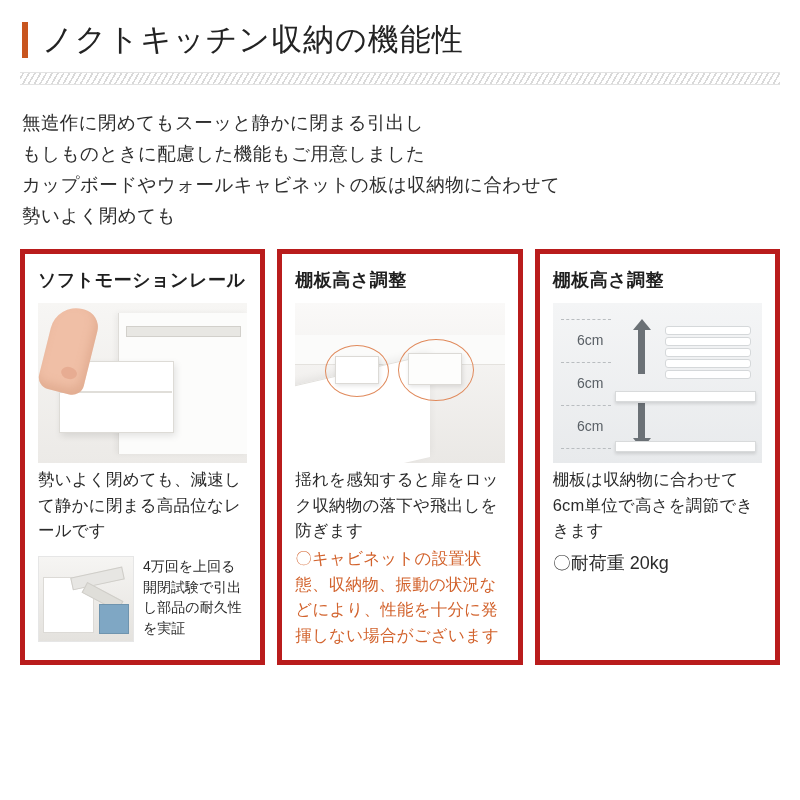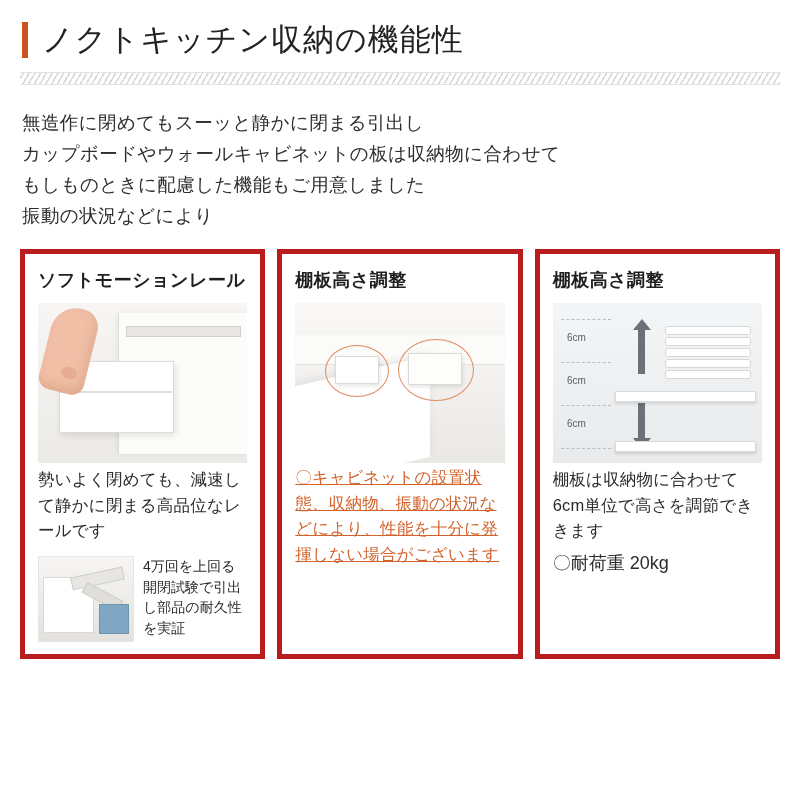--- a/index.html
+++ b/index.html
@@ -103,21 +103,20 @@
     line-height: 1.55;
     color: #2b2b2b;
     letter-spacing: 0.2px;
   }
   .note-orange {
     color: #d2622c;
     font-size: 16.5px;
     line-height: 1.55;
     margin-top: 2px;
     letter-spacing: 0.2px;
-    text-decoration: underline;
   }
   .note-plain {
     margin-top: 6px;
     font-size: 18px;
     line-height: 1.55;
   }
 
   
   .inset {
     display: flex;
@@ -221,21 +220,21 @@
   }
   .ph3 .shelf-mid { top: 55%; }
   .ph3 .shelf-low { top: 86%; }
   .ph3 .scale-col {
     position: absolute; left: 4%; top: 8%; width: 24%; height: 84%;
   }
   .ph3 .tick {
     position: absolute; left: 0; width: 100%; border-top: 1px dashed #b9bdc0;
   }
   .ph3 .lbl {
-    position: absolute; font-size: 10px; color: #5a6066; left: 6px;
+    position: absolute; font-size: 14px; color: #5a6066; left: 16px;
   }
   .ph3 .arrow-up, .ph3 .arrow-dn {
     position: absolute; width: 0; height: 0;
   }
   .ph3 .arrowbar {
     position: absolute; width: 7px; background: #6b7176;
   }
   .ph3 .plates {
     position: absolute; right: 6%; top: 14%; width: 84px; height: 62px;
   }
@@ -273,23 +272,23 @@
 
   <div class="title-row">
     <div class="title-bar"></div>
     <div class="title-text">ノクトキッチン収納の機能性</div>
   </div>
 
   <div class="hatch"></div>
 
   <div class="lead">
     <div>無造作に閉めてもスーッと静かに閉まる引出し</div>
+    <div>もしものときに配慮した機能もご用意しました</div>
     <div>カップボードやウォールキャビネットの板は収納物に合わせて</div>
-    <div>もしものときに配慮した機能もご用意しました</div>
-    <div>振動の状況などにより</div>
+    <div>勢いよく閉めても</div>
   </div>
 
   <div class="cards">
 
     <div class="card">
       <div class="card-title">ソフトモーションレール</div>
 
       <div class="card-photo ph1">
         <div class="wall"></div>
         <div class="cabinet"></div>
@@ -320,20 +319,21 @@
       <div class="card-photo ph2">
         <div class="bgwall"></div>
         <div class="shelf-top"></div>
         <div class="panel"></div>
         <div class="catch-a"></div>
         <div class="catch-b"></div>
         <div class="ring ring-a"></div>
         <div class="ring ring-b"></div>
       </div>
 
+      <div class="card-body">揺れを感知すると扉をロック収納物の落下や飛出しを防ぎます</div>
       <div class="note-orange">〇キャビネットの設置状態、収納物、振動の状況などにより、性能を十分に発揮しない場合がございます</div>
     </div>
 
     <div class="card">
       <div class="card-title">棚板高さ調整</div>
 
       <div class="card-photo ph3">
         <div class="inner"></div>
 
         <div class="scale-col">

